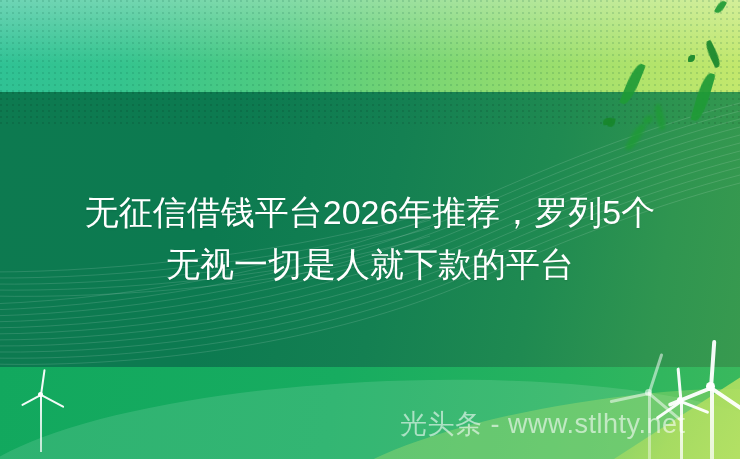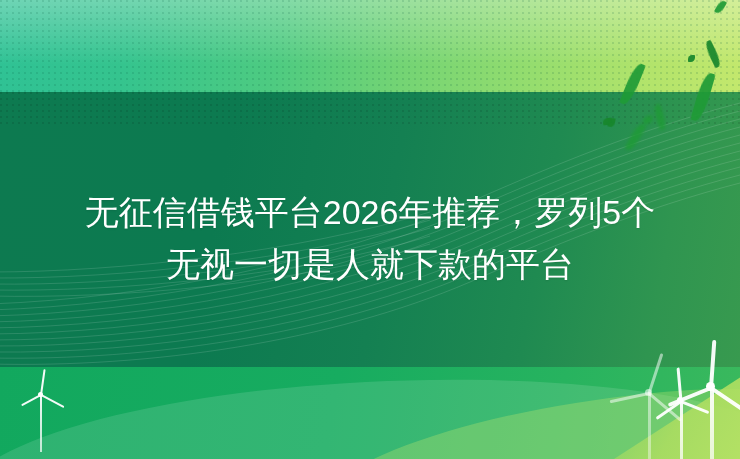--- a/index.html
+++ b/index.html
@@ -256,14 +256,15 @@
     <div class="mast" style="left:42px; top:48px; width:4px; height:78px;"></div>
     <div class="hub" style="left:38px; top:44px; width:9px; height:9px;"></div>
     <div class="blade" style="left:43px; top:48px; width:48px; height:4px; transform:rotate(-86deg);"></div>
     <div class="blade" style="left:43px; top:48px; width:48px; height:4px; transform:rotate(34deg);"></div>
     <div class="blade" style="left:43px; top:48px; width:46px; height:4px; transform:rotate(158deg);"></div>
   </div>
 
   <div class="headline">无征信借钱平台2026年推荐，罗列5个
 无视一切是人就下款的平台</div>
 
+  <div class="watermark">光头条 - www.stlhty.net</div>
 
 </div>
 
 </body></html>

